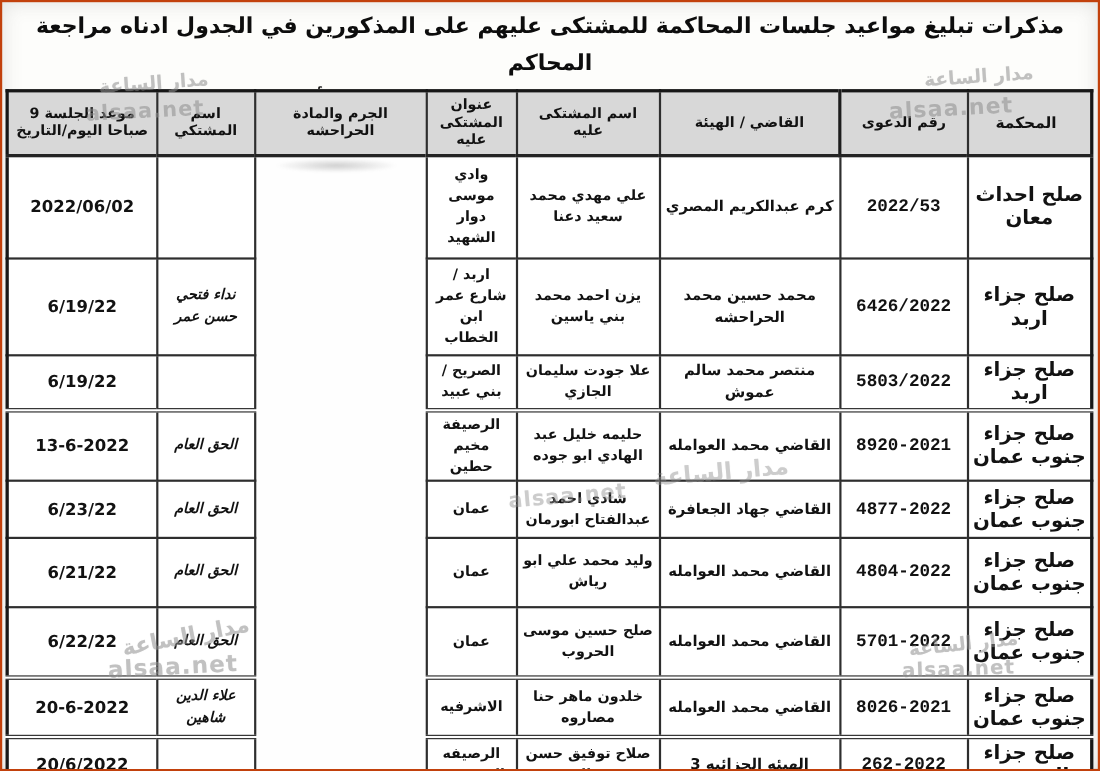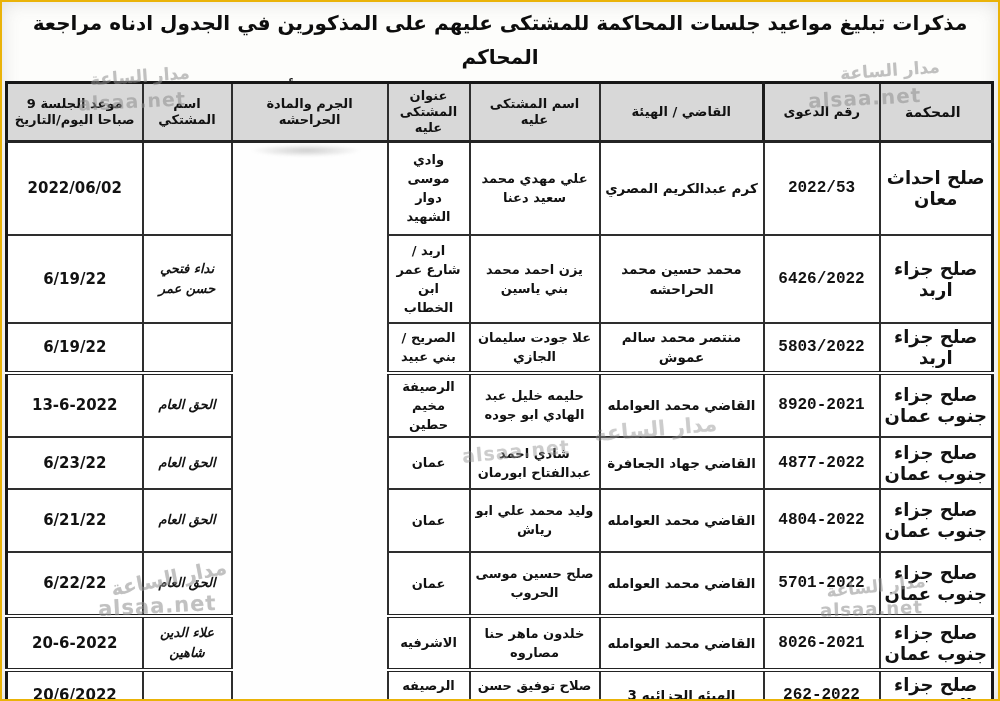--- a/index.html
+++ b/index.html
@@ -1,19 +1,19 @@
 <!DOCTYPE html>
 <html lang="ar" dir="rtl"><head>
 <meta charset="utf-8">
 <style>
   html,body{margin:0;padding:0;background:#fff;}
   .page{
     position:relative;
     width:996px;height:697px;
-    border:2px solid #eab308;
+    border:2px solid #c2410c;
     background:#fdfdfb;
     font-family:"DejaVu Sans",sans-serif;
     overflow:hidden;
     box-shadow:inset 0 0 18px rgba(90,90,90,.18);
   }
   
   .title{
     position:absolute;top:4px;right:0;left:0;
     text-align:center;color:#0d0d0d;
   }

